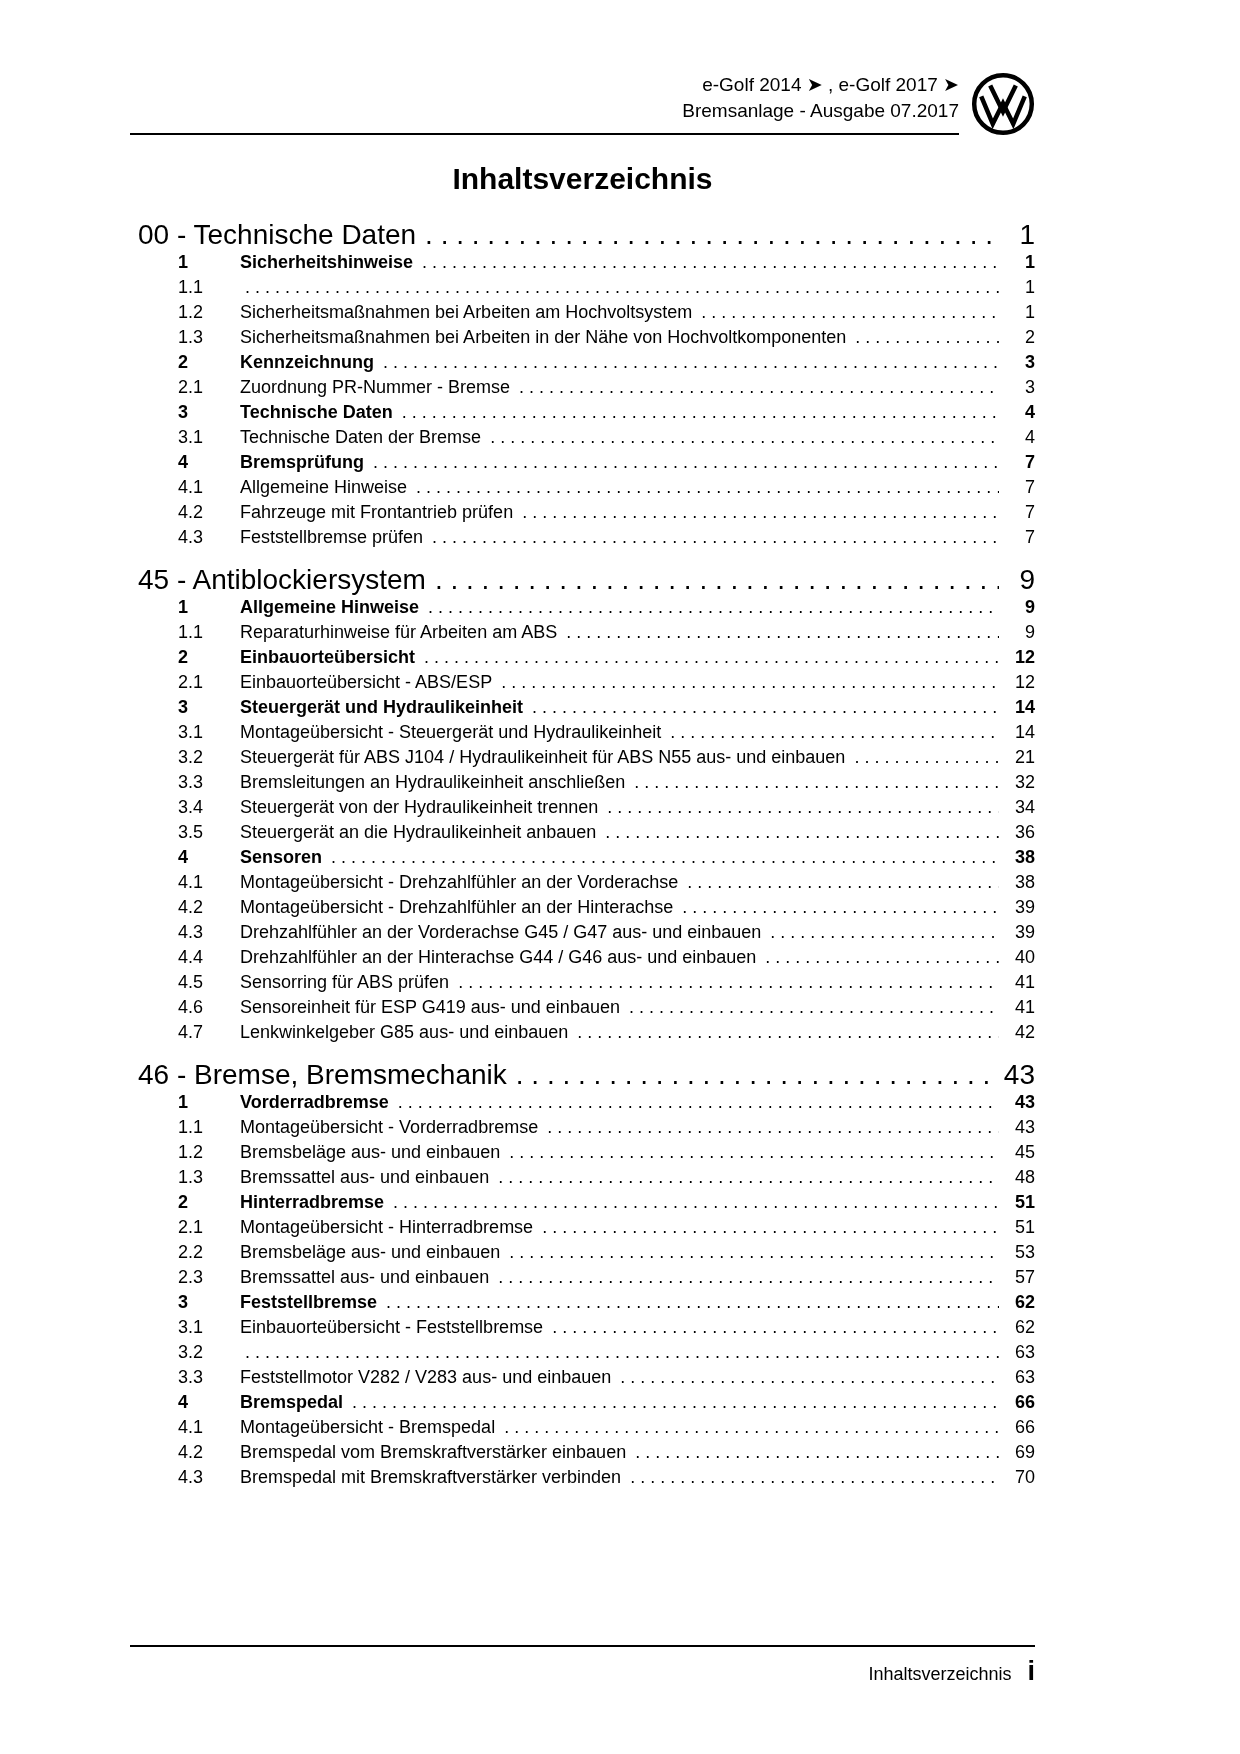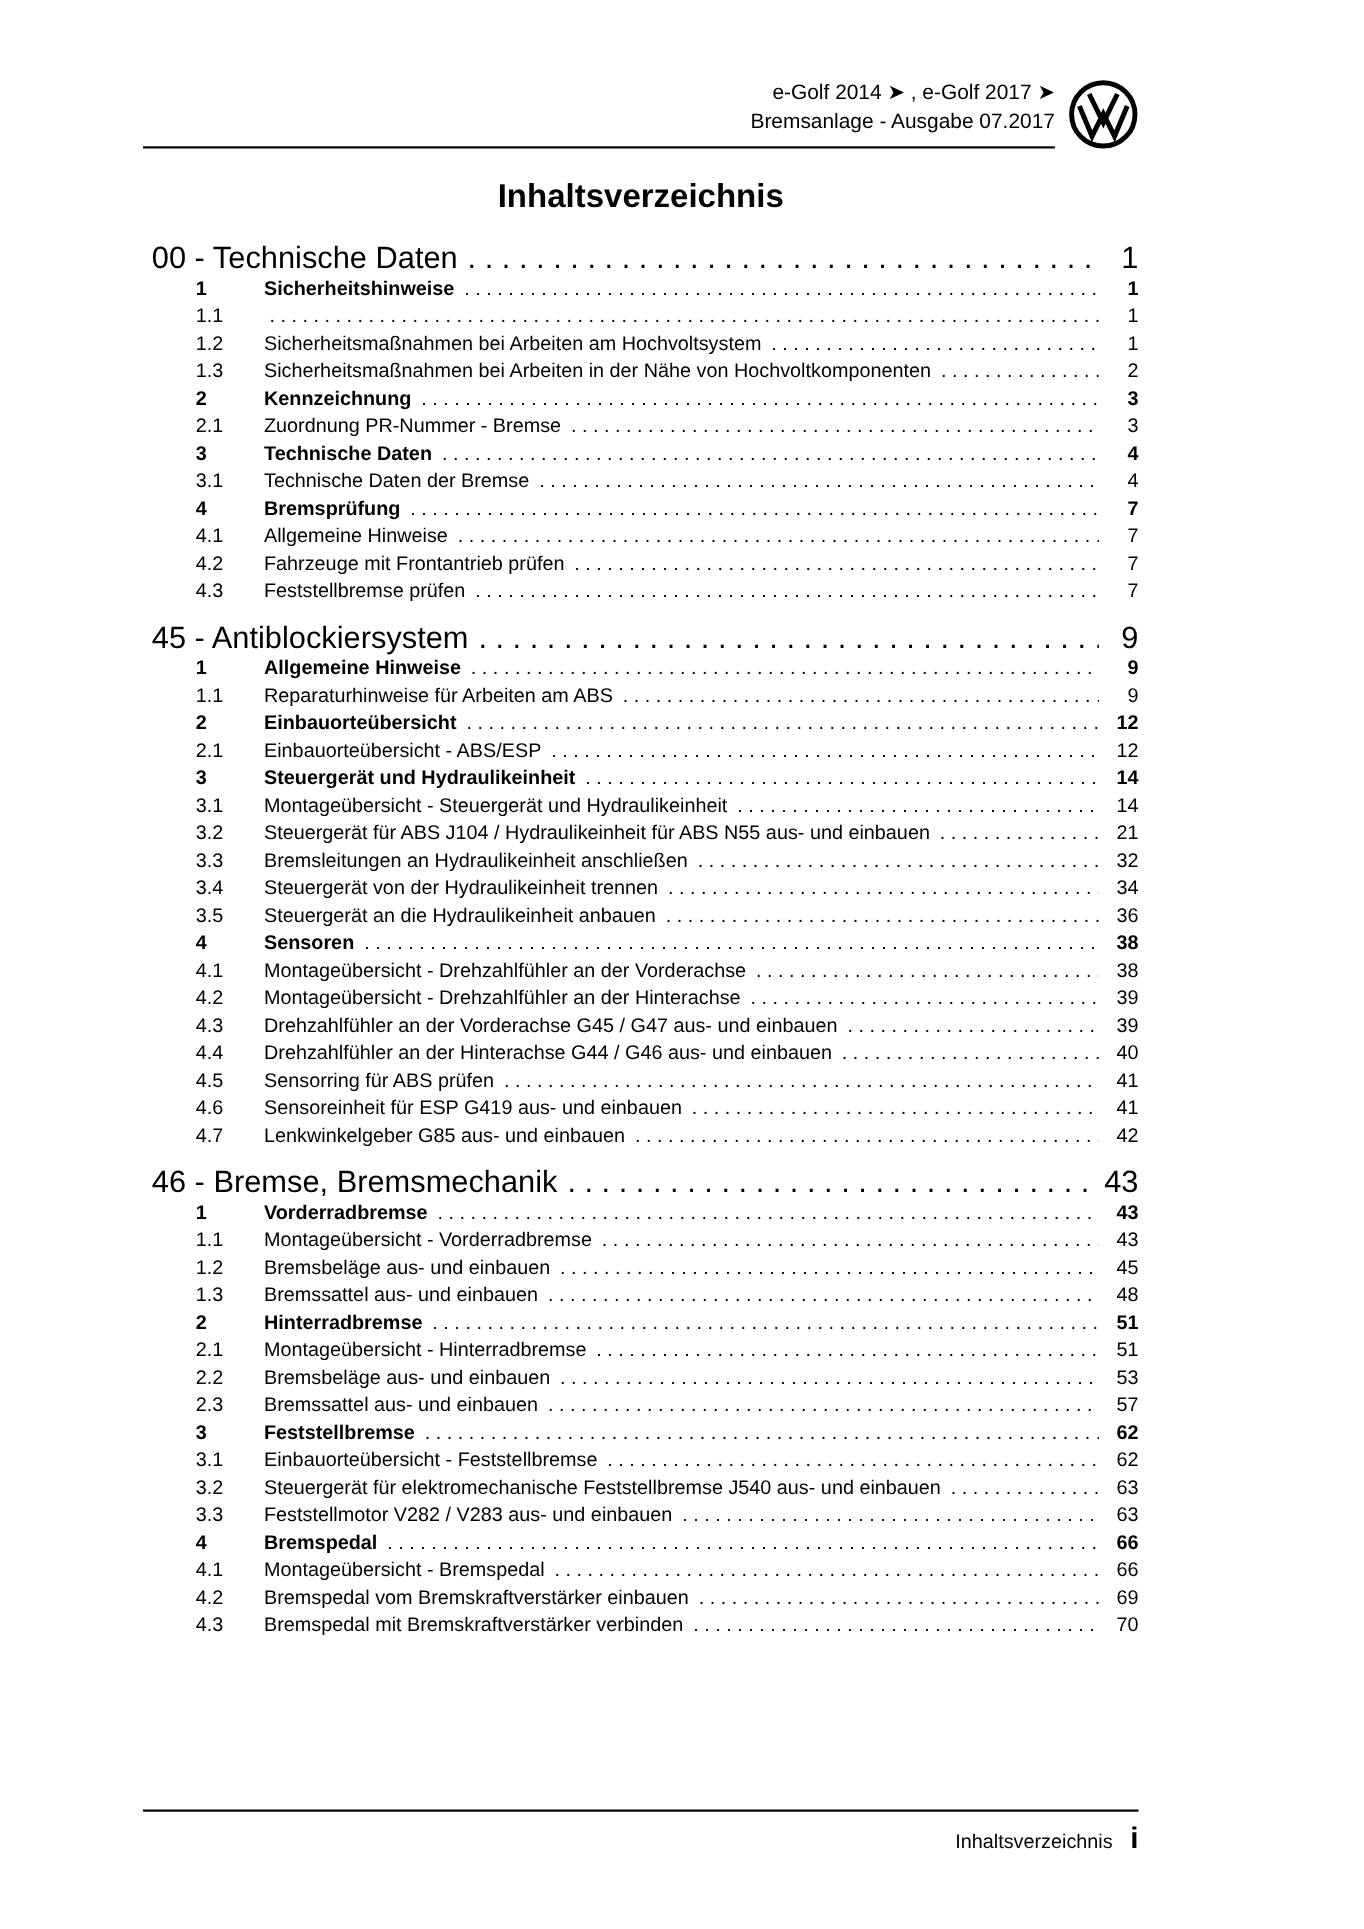--- a/index.html
+++ b/index.html
@@ -383,21 +383,20 @@
         <span class="pagenum">62</span>
       </div>
       <div class="section-row">
         <span class="num">3.1</span>
         <span class="label">Einbauorteübersicht - Feststellbremse</span>
         <span class="leader">. . . . . . . . . . . . . . . . . . . . . . . . . . . . . . . . . . . . . . . . . . . . . . . . . . . . . . . . . . . . . . . . . . . . . . . . . . . . . . . . . . . . . . . . . . . . . . . . . . . . . . . . . . . . . . . . . . . . . . . . . . . . . . . . . . . . . . . . . . . . . . . . . . . . . . . . . . . . . . . . </span>
         <span class="pagenum">62</span>
       </div>
       <div class="section-row">
         <span class="num">3.2</span>
-        <span class="label">Steuergerät für elektromechanische Feststellbremse J540 aus- und einbauen</span>
         <span class="leader">. . . . . . . . . . . . . . . . . . . . . . . . . . . . . . . . . . . . . . . . . . . . . . . . . . . . . . . . . . . . . . . . . . . . . . . . . . . . . . . . . . . . . . . . . . . . . . . . . . . . . . . . . . . . . . . . . . . . . . . . . . . . . . . . . . . . . . . . . . . . . . . . . . . . . . . . . . . . . . . . </span>
         <span class="pagenum">63</span>
       </div>
       <div class="section-row">
         <span class="num">3.3</span>
         <span class="label">Feststellmotor V282 / V283 aus- und einbauen</span>
         <span class="leader">. . . . . . . . . . . . . . . . . . . . . . . . . . . . . . . . . . . . . . . . . . . . . . . . . . . . . . . . . . . . . . . . . . . . . . . . . . . . . . . . . . . . . . . . . . . . . . . . . . . . . . . . . . . . . . . . . . . . . . . . . . . . . . . . . . . . . . . . . . . . . . . . . . . . . . . . . . . . . . . . </span>
         <span class="pagenum">63</span>
       </div>
       <div class="section-row bold">

